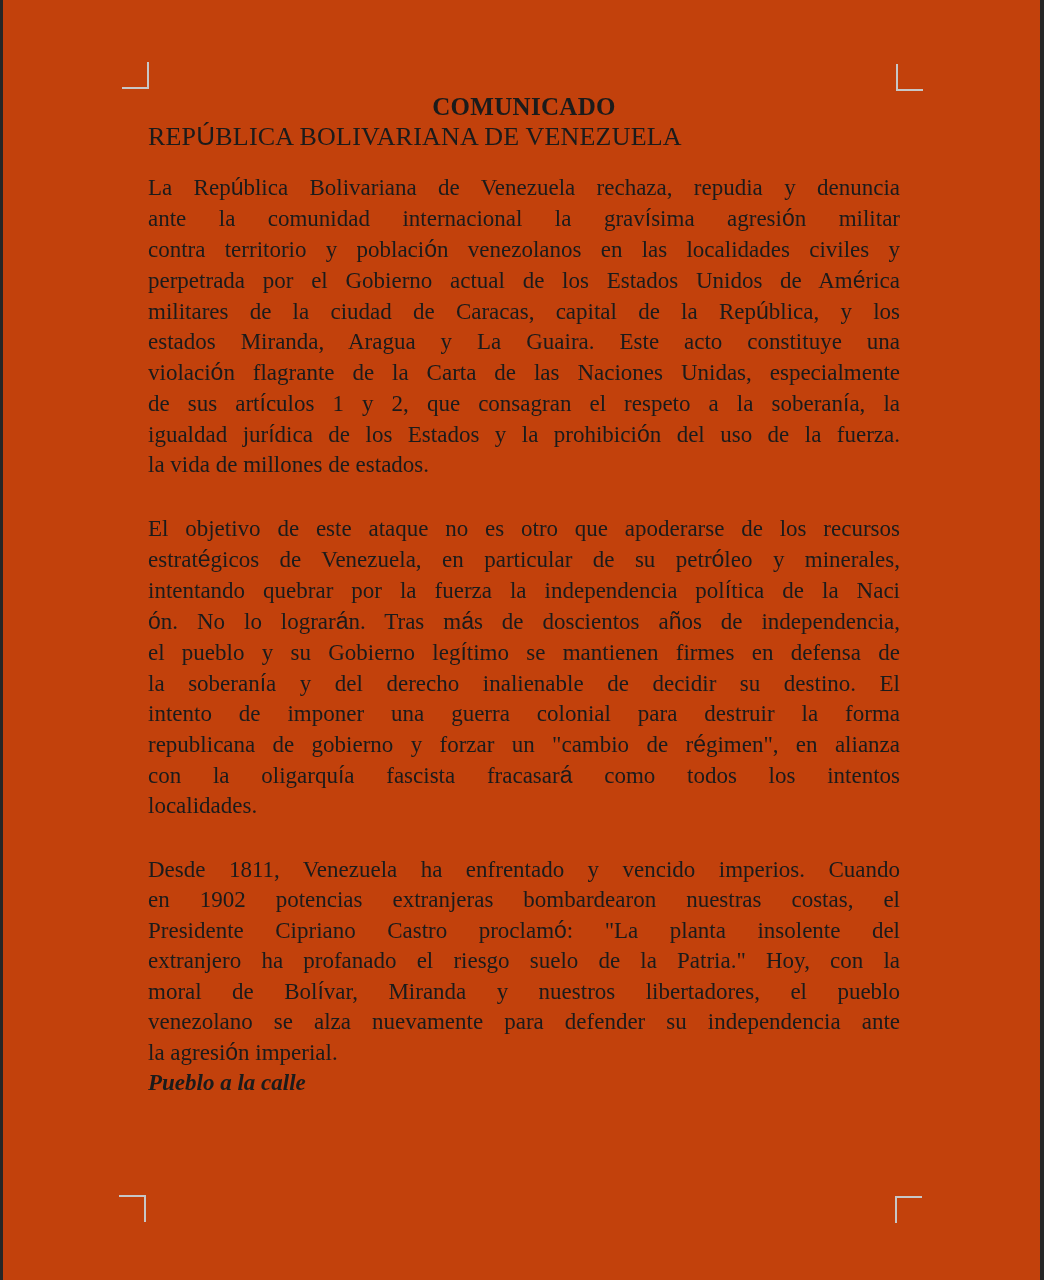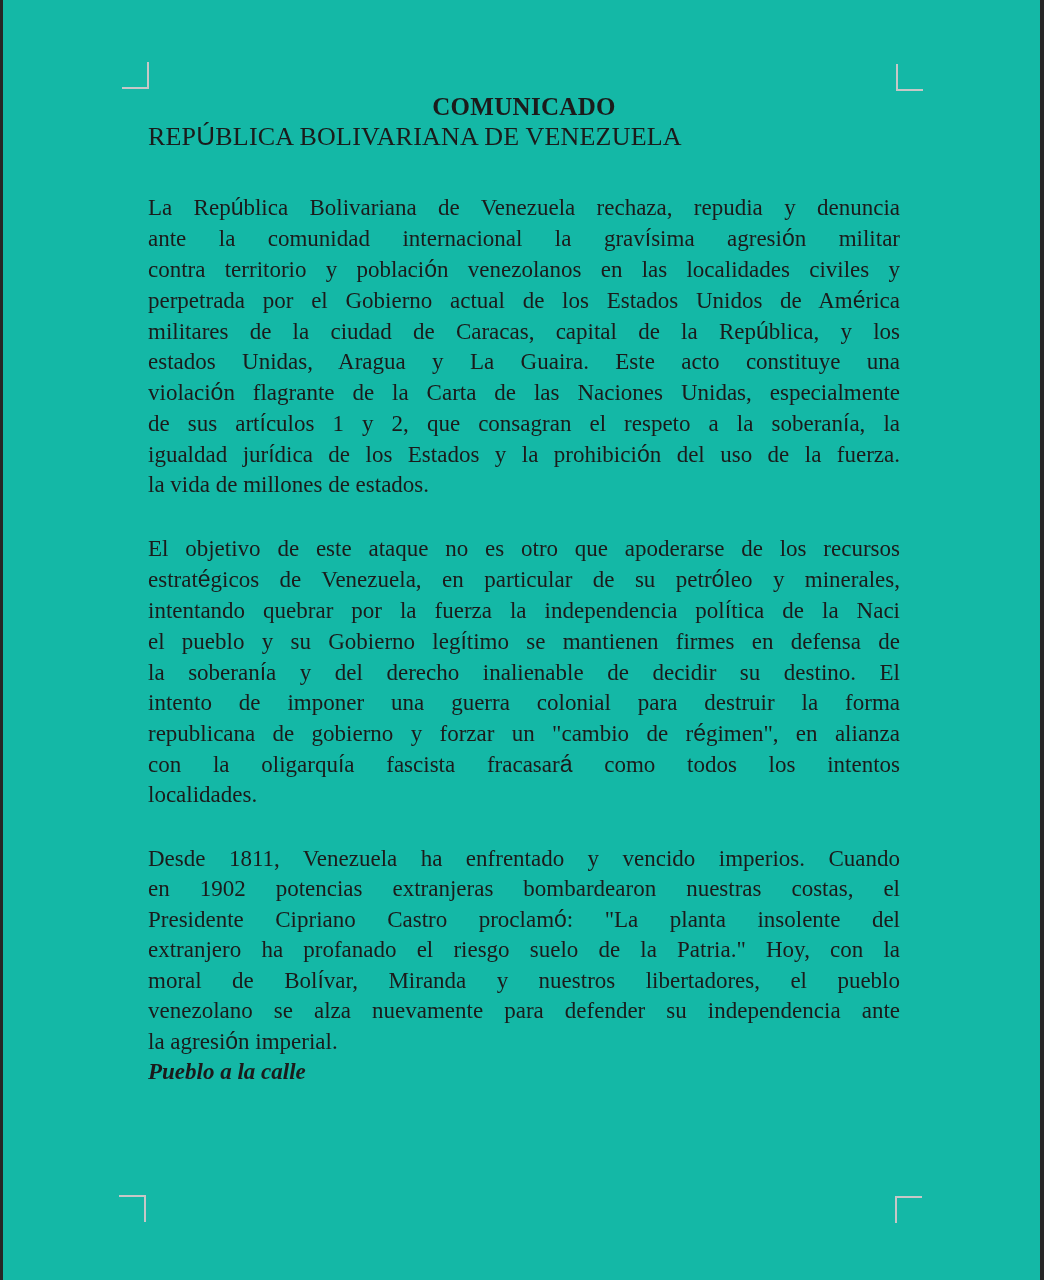--- a/index.html
+++ b/index.html
@@ -5,21 +5,21 @@
   html, body { margin: 0; padding: 0; }
   body {
     width: 1044px;
     height: 1280px;
     background: #ffffff;
     position: relative;
     overflow: hidden;
     font-family: "Liberation Serif", serif;
     color: #1b1b1b;
   }
-  .page { position: absolute; inset: 0; background: #14b8a6; }
+  .page { position: absolute; inset: 0; background: #c2410c; }
 
   
   .edge-left  { position: absolute; left: 0; top: 0; width: 3px;  height: 1280px; background: #262626; }
   .edge-right { position: absolute; right: 0; top: 0; width: 4px; height: 1280px; background: #262626; }
 
   
   .crop { position: absolute; width: 25px; height: 25px; border: 0 solid #c7c7c7; }
   .crop.tl { left: 122px; top: 62px;   border-right-width: 2px; border-bottom-width: 2px; }
   .crop.tr { left: 896px; top: 64px;   border-left-width: 2px;  border-bottom-width: 2px; }
   .crop.bl { left: 119px; top: 1195px; border-right-width: 2px; border-top-width: 2px; }
@@ -35,21 +35,21 @@
     text-align: center;
     letter-spacing: 0.3px;
   }
   .subtitle {
     font-size: 26px;
     line-height: 30px;
     font-weight: 400;
     letter-spacing: 0.2px;
   }
 
-  .body-text { margin-top: 40px; font-size: 23px; }
+  .body-text { margin-top: 20px; font-size: 23px; }
   .paragraph + .paragraph { margin-top: 34px; }
 
   .line {
     line-height: 30px;
     text-align: justify;
     text-align-last: justify;
     white-space: normal;
   }
   .line.last { text-align-last: left; }
 
@@ -80,30 +80,31 @@
     <div class="title">COMUNICADO</div>
     <div class="subtitle">REP<span class="fb">Ú</span>BLICA BOLIVARIANA DE VENEZUELA</div>
 
     <div class="body-text">
         <div class="paragraph">
           <div class="line">La Rep<span class="fb">ú</span>blica Bolivariana de Venezuela rechaza, repudia y denuncia</div>
           <div class="line">ante la comunidad internacional la grav<span class="fb">í</span>sima agresi<span class="fb">ó</span>n militar</div>
           <div class="line">contra territorio y poblaci<span class="fb">ó</span>n venezolanos en las localidades civiles y</div>
           <div class="line">perpetrada por el Gobierno actual de los Estados Unidos de Am<span class="fb">é</span>rica</div>
           <div class="line">militares de la ciudad de Caracas, capital de la Rep<span class="fb">ú</span>blica, y los</div>
-          <div class="line">estados Unidas, Aragua y La Guaira. Este acto constituye una</div>
+          <div class="line">estados Miranda, Aragua y La Guaira. Este acto constituye una</div>
           <div class="line">violaci<span class="fb">ó</span>n flagrante de la Carta de las Naciones Unidas, especialmente</div>
           <div class="line">de sus art<span class="fb">í</span>culos 1 y 2, que consagran el respeto a la soberan<span class="fb">í</span>a, la</div>
           <div class="line">igualdad jur<span class="fb">í</span>dica de los Estados y la prohibici<span class="fb">ó</span>n del uso de la fuerza.</div>
           <div class="line last">la vida de millones de estados.</div>
         </div>
         <div class="paragraph">
           <div class="line">El objetivo de este ataque no es otro que apoderarse de los recursos</div>
           <div class="line">estrat<span class="fb">é</span>gicos de Venezuela, en particular de su petr<span class="fb">ó</span>leo y minerales,</div>
           <div class="line">intentando quebrar por la fuerza la independencia pol<span class="fb">í</span>tica de la Naci</div>
+          <div class="line"><span class="fb">ó</span>n. No lo lograr<span class="fb">á</span>n. Tras m<span class="fb">á</span>s de doscientos a<span class="fb">ñ</span>os de independencia,</div>
           <div class="line">el pueblo y su Gobierno leg<span class="fb">í</span>timo se mantienen firmes en defensa de</div>
           <div class="line">la soberan<span class="fb">í</span>a y del derecho inalienable de decidir su destino. El</div>
           <div class="line">intento de imponer una guerra colonial para destruir la forma</div>
           <div class="line">republicana de gobierno y forzar un "cambio de r<span class="fb">é</span>gimen", en alianza</div>
           <div class="line">con la oligarqu<span class="fb">í</span>a fascista fracasar<span class="fb">á</span> como todos los intentos</div>
           <div class="line last">localidades.</div>
         </div>
         <div class="paragraph">
           <div class="line">Desde 1811, Venezuela ha enfrentado y vencido imperios. Cuando</div>
           <div class="line">en 1902 potencias extranjeras bombardearon nuestras costas, el</div>

